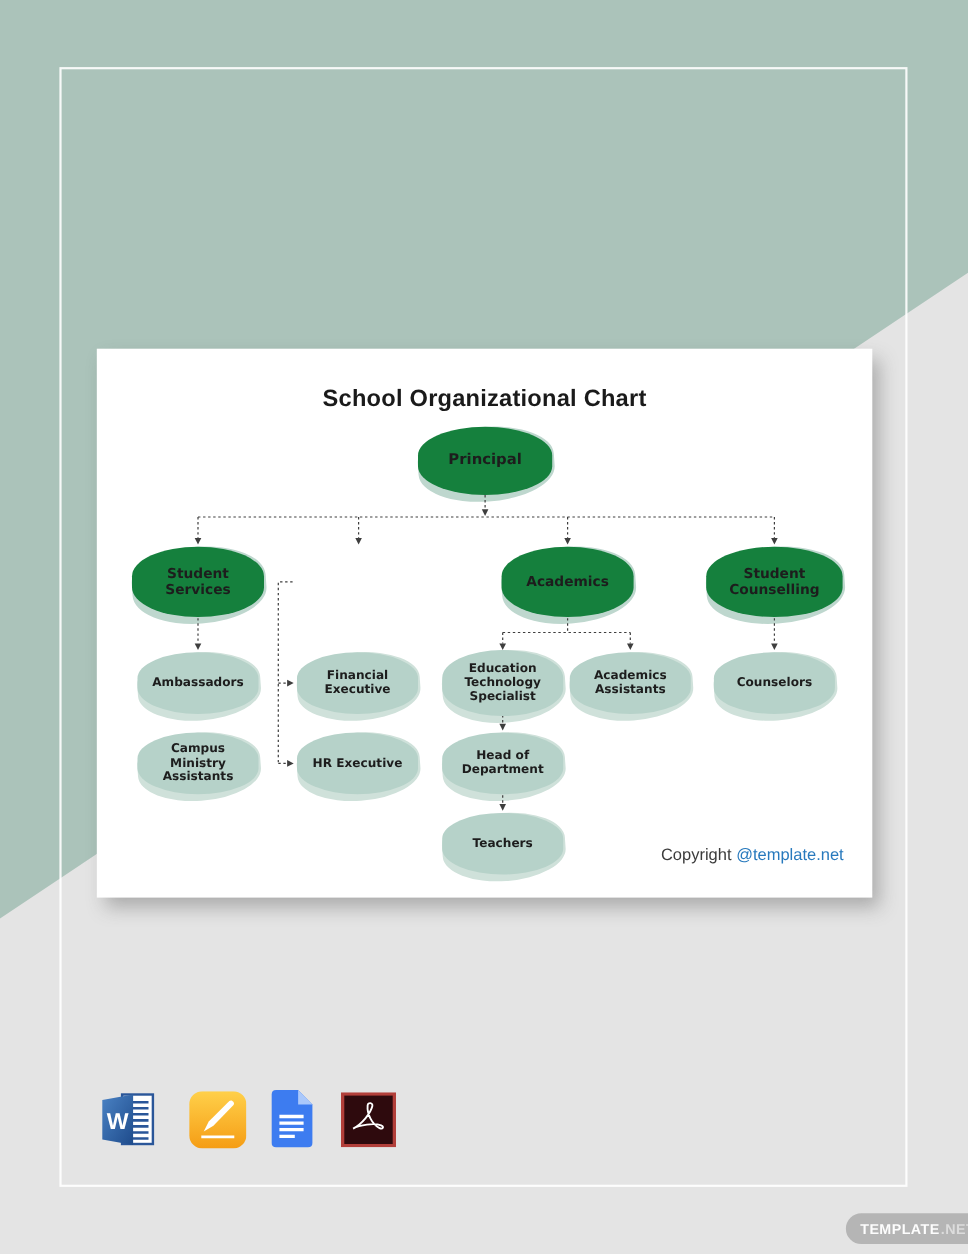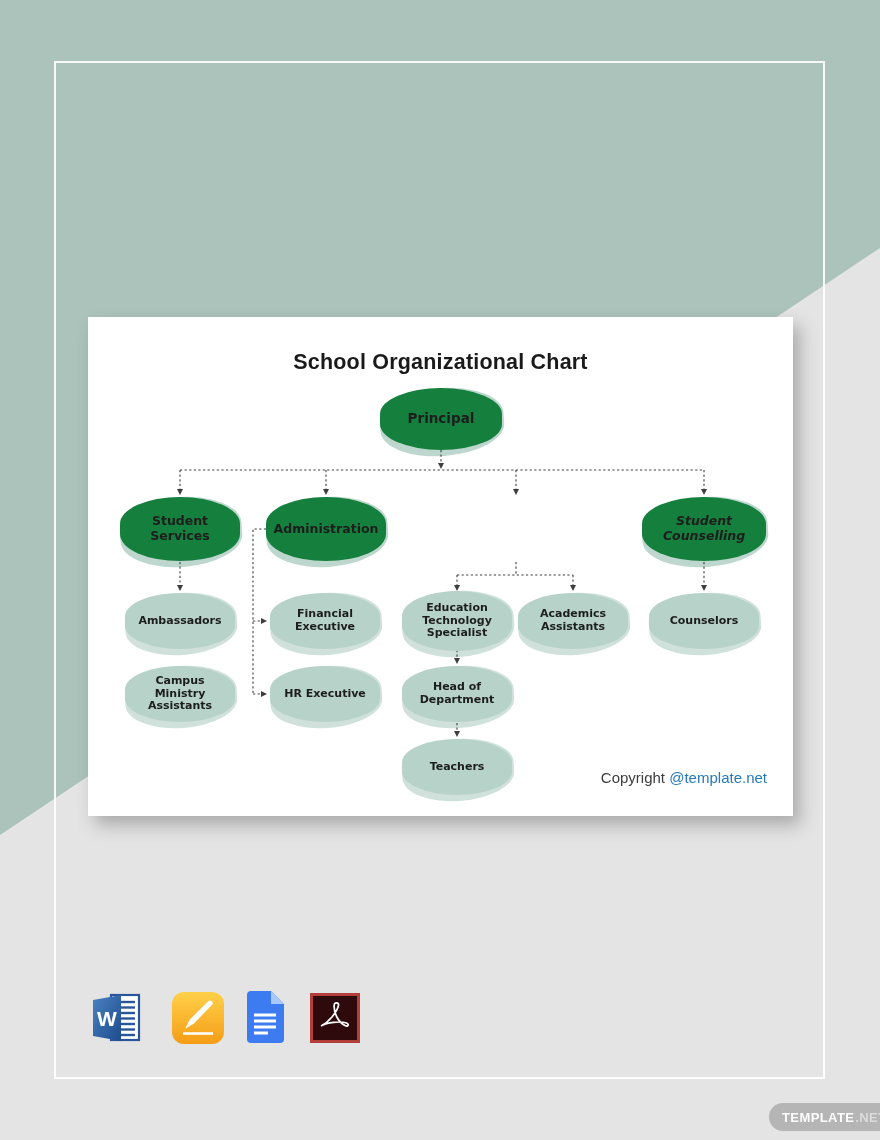--- a/index.html
+++ b/index.html
@@ -98,24 +98,24 @@
       <polygon points="173,374 173,380 179,377"></polygon>
     </g>
   </svg>
 
   <div class="node dark" style="left:292px; top:71px; width:122px; height:62px; font-size:13.5px;">
     <span>Principal</span>
   </div>
   <div class="node dark" style="left:32px; top:180px; width:120px; height:64px;">
     <span>Student Services</span>
   </div>
-  <div class="node dark" style="left:178px; top:180px; width:120px; height:64px;">
-    <span>Administration</span>
-  </div>
-  <div class="node dark" style="left:554px; top:180px; width:124px; height:64px;font-style:italic;">
+  <div class="node dark" style="left:368px; top:180px; width:120px; height:64px;">
+    <span>Academics</span>
+  </div>
+  <div class="node dark" style="left:554px; top:180px; width:124px; height:64px;">
     <span>Student Counselling</span>
   </div>
 
   <div class="node light" style="left:37px; top:276px; width:110px; height:56px;">
     <span>Ambassadors</span>
   </div>
   <div class="node light" style="left:182px; top:276px; width:110px; height:56px;">
     <span>Financial Executive</span>
   </div>
   <div class="node light" style="left:314px; top:274px; width:110px; height:60px;">

